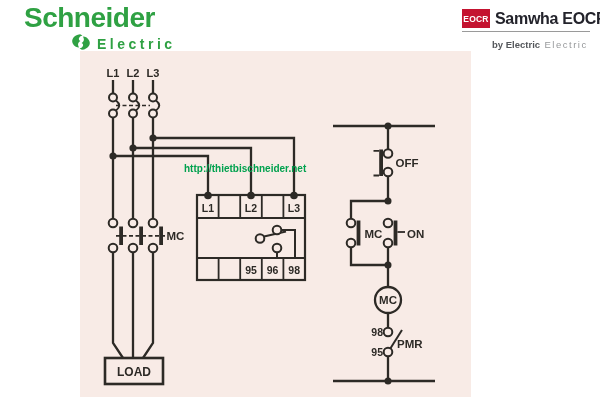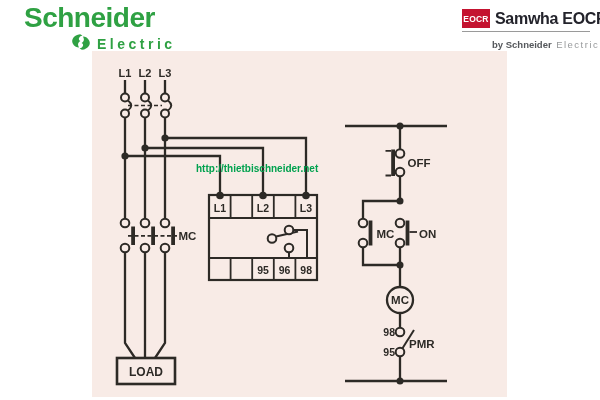--- a/index.html
+++ b/index.html
@@ -23,23 +23,22 @@
     letter-spacing:0.2px;flex:0 0 auto;
   }
   .eocr-title{font-size:16px;font-weight:800;color:#23232b;margin-left:5px;white-space:nowrap;letter-spacing:-0.3px;}
   .eocr-divider{border:none;border-top:1px solid #9a9a9a;margin:3px 0 2px 0;}
   .eocr-byline{padding-left:30px;white-space:nowrap;}
   .by-bold{font-size:9.5px;font-weight:bold;color:#54575b;}
   .by-light{font-size:9.5px;color:#97999b;letter-spacing:1.5px;}
 
   
   .panel{
-    position:absolute;left:92px;top:51px;width:391px;height:346px;
+    position:absolute;left:80px;top:51px;width:391px;height:346px;
     background:#f8ebe6;
-    padding-left:24px;
   }
   .panel svg{position:absolute;left:0;top:0;}
   .watermark{
     position:absolute;left:104px;top:112px;
     font-size:10px;font-weight:700;color:#00a14e;letter-spacing:0px;
     white-space:nowrap;z-index:5;
   }
   text{font-family:"Liberation Sans", sans-serif;font-weight:600;fill:#2d2a26;}
 </style>
 </head>
@@ -58,21 +57,21 @@
   </div>
 </div>
 
 <div class="logo-eocr">
   <div class="eocr-row">
     <span class="eocr-badge">EOCR</span>
     <span class="eocr-title">Samwha EOCR</span>
   </div>
   <hr class="eocr-divider">
   <div class="eocr-byline">
-    <span class="by-bold">by Schneider</span>
+    <span class="by-bold">by Electric</span>
     <span class="by-light">Electric</span>
   </div>
 </div>
 
 <div class="panel">
 
 <svg width="391" height="346" viewBox="92 51 391 346">
   <g stroke="#2d2a26" stroke-width="2.3" fill="none">
 
     <g>

